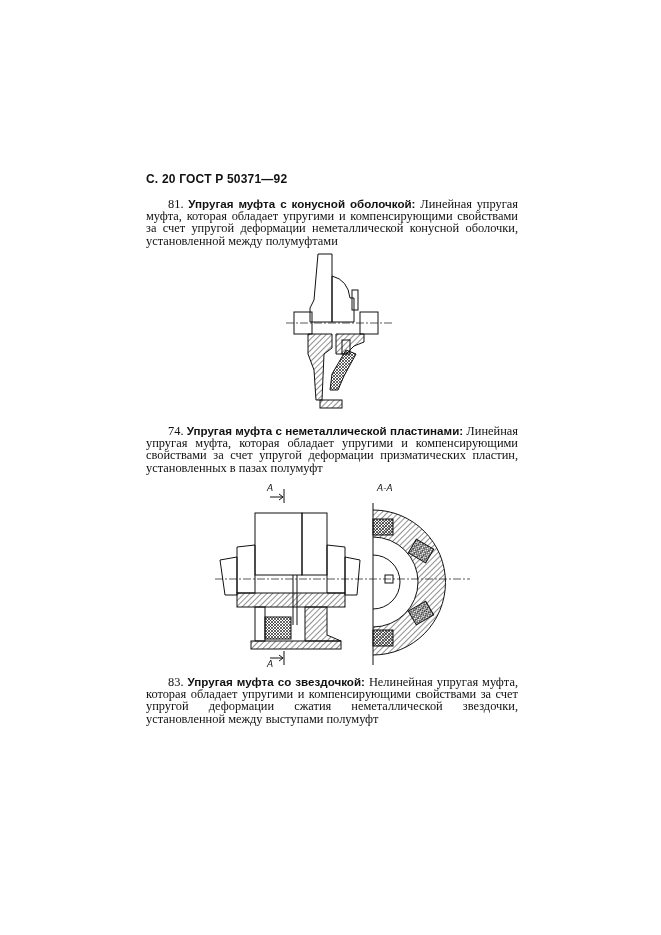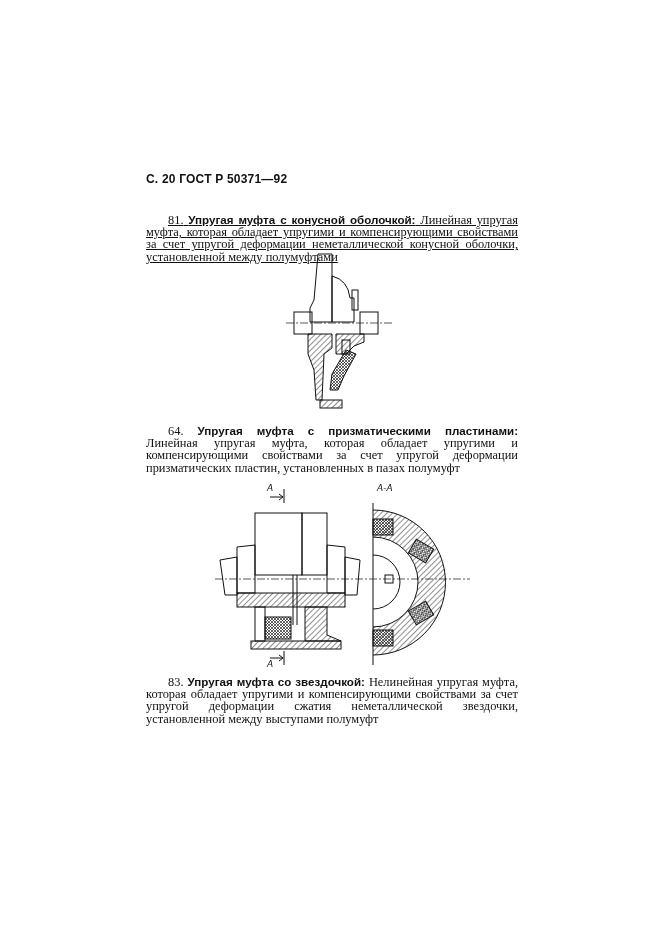--- a/index.html
+++ b/index.html
@@ -13,21 +13,21 @@
       font-family: "Liberation Sans", "DejaVu Sans", sans-serif;
       font-weight: bold; font-size: 12px; letter-spacing: 0.2px;
     }
     .para {
       position: absolute; left: 146px; width: 372px;
       font-size: 12.4px; line-height: 12.2px;
       text-align: justify; text-align-last: left;
     }
     .para .indent { display: inline-block; width: 22px; }
     .para .term { font-weight: bold; font-family: "Liberation Sans", "DejaVu Sans", sans-serif; font-size: 11.6px; }
-    #p81 { top: 214px; text-decoration: underline; }
+    #p81 { top: 198px; }
     #p82 { top: 425px; }
     #p83 { top: 676px; }
     .fig { position: absolute; }
     #fig81 { left: 280px; top: 250px; width: 120px; height: 160px; }
     #fig82 { left: 215px; top: 475px; width: 260px; height: 200px; }
     svg text { font-family: "DejaVu Sans", sans-serif; font-style: italic; font-size: 9px; fill: #111; }
   </style>
 </head>
 <body>
 
@@ -66,22 +66,22 @@
       <rect x="40" y="150" width="22" height="8" fill="url(#hatch)"></rect>
 
       <rect x="62" y="90" width="8" height="14"></rect>
     </g>
 
     <line x1="6" y1="73" x2="112" y2="73" stroke="#111" stroke-width="0.7" stroke-dasharray="8,2,2,2"></line>
   </svg>
 </div>
 
 <div class="para" id="p82">
-  <span class="indent"></span><span>64.</span>
-  <span class="term">Упругая муфта с призматическими пластинами:</span>
+  <span class="indent"></span><span>74.</span>
+  <span class="term">Упругая муфта с неметаллической пластинами:</span>
   <span>Линейная упругая муфта, которая обладает упругими и компенсирующими свойствами за счет упругой деформации призматических пластин, установленных в пазах полумуфт</span>
 </div>
 
 <div class="fig" id="fig82">
   <svg width="260" height="200" viewBox="0 0 260 200">
     <defs>
       <pattern id="hatch2" width="4" height="4" patternUnits="userSpaceOnUse" patternTransform="rotate(45)">
         <line x1="0" y1="0" x2="0" y2="4" stroke="#222" stroke-width="1"></line>
       </pattern>
       <pattern id="cross2" width="3" height="3" patternUnits="userSpaceOnUse">

